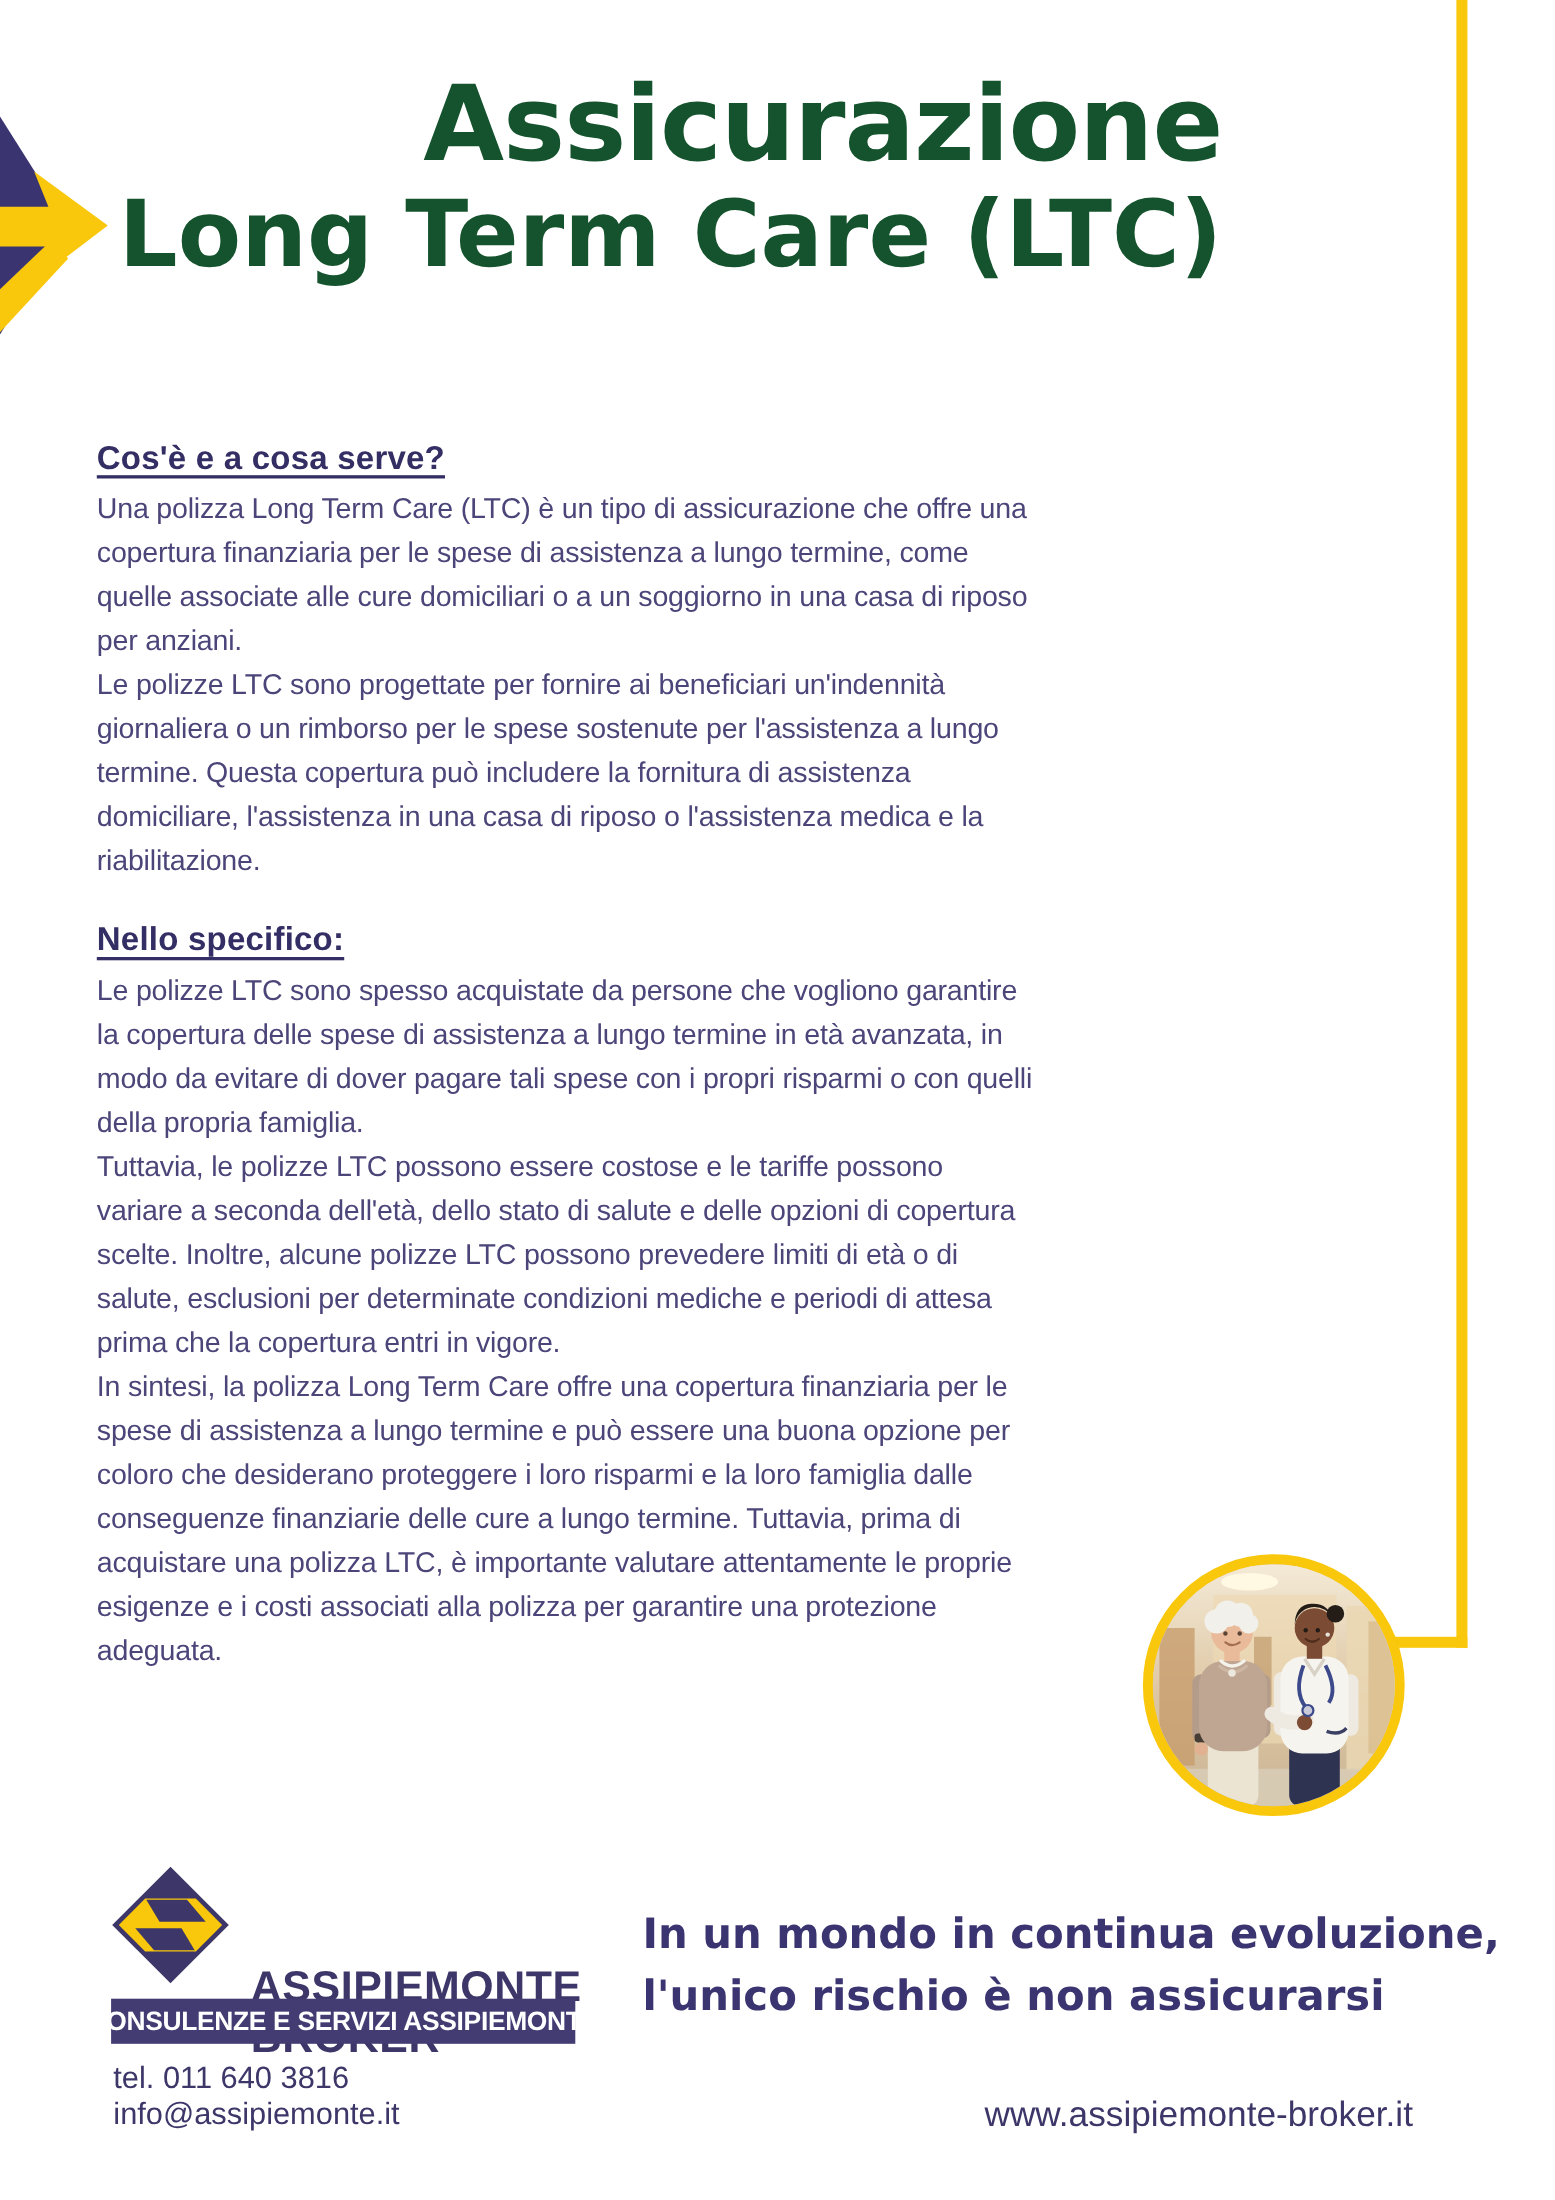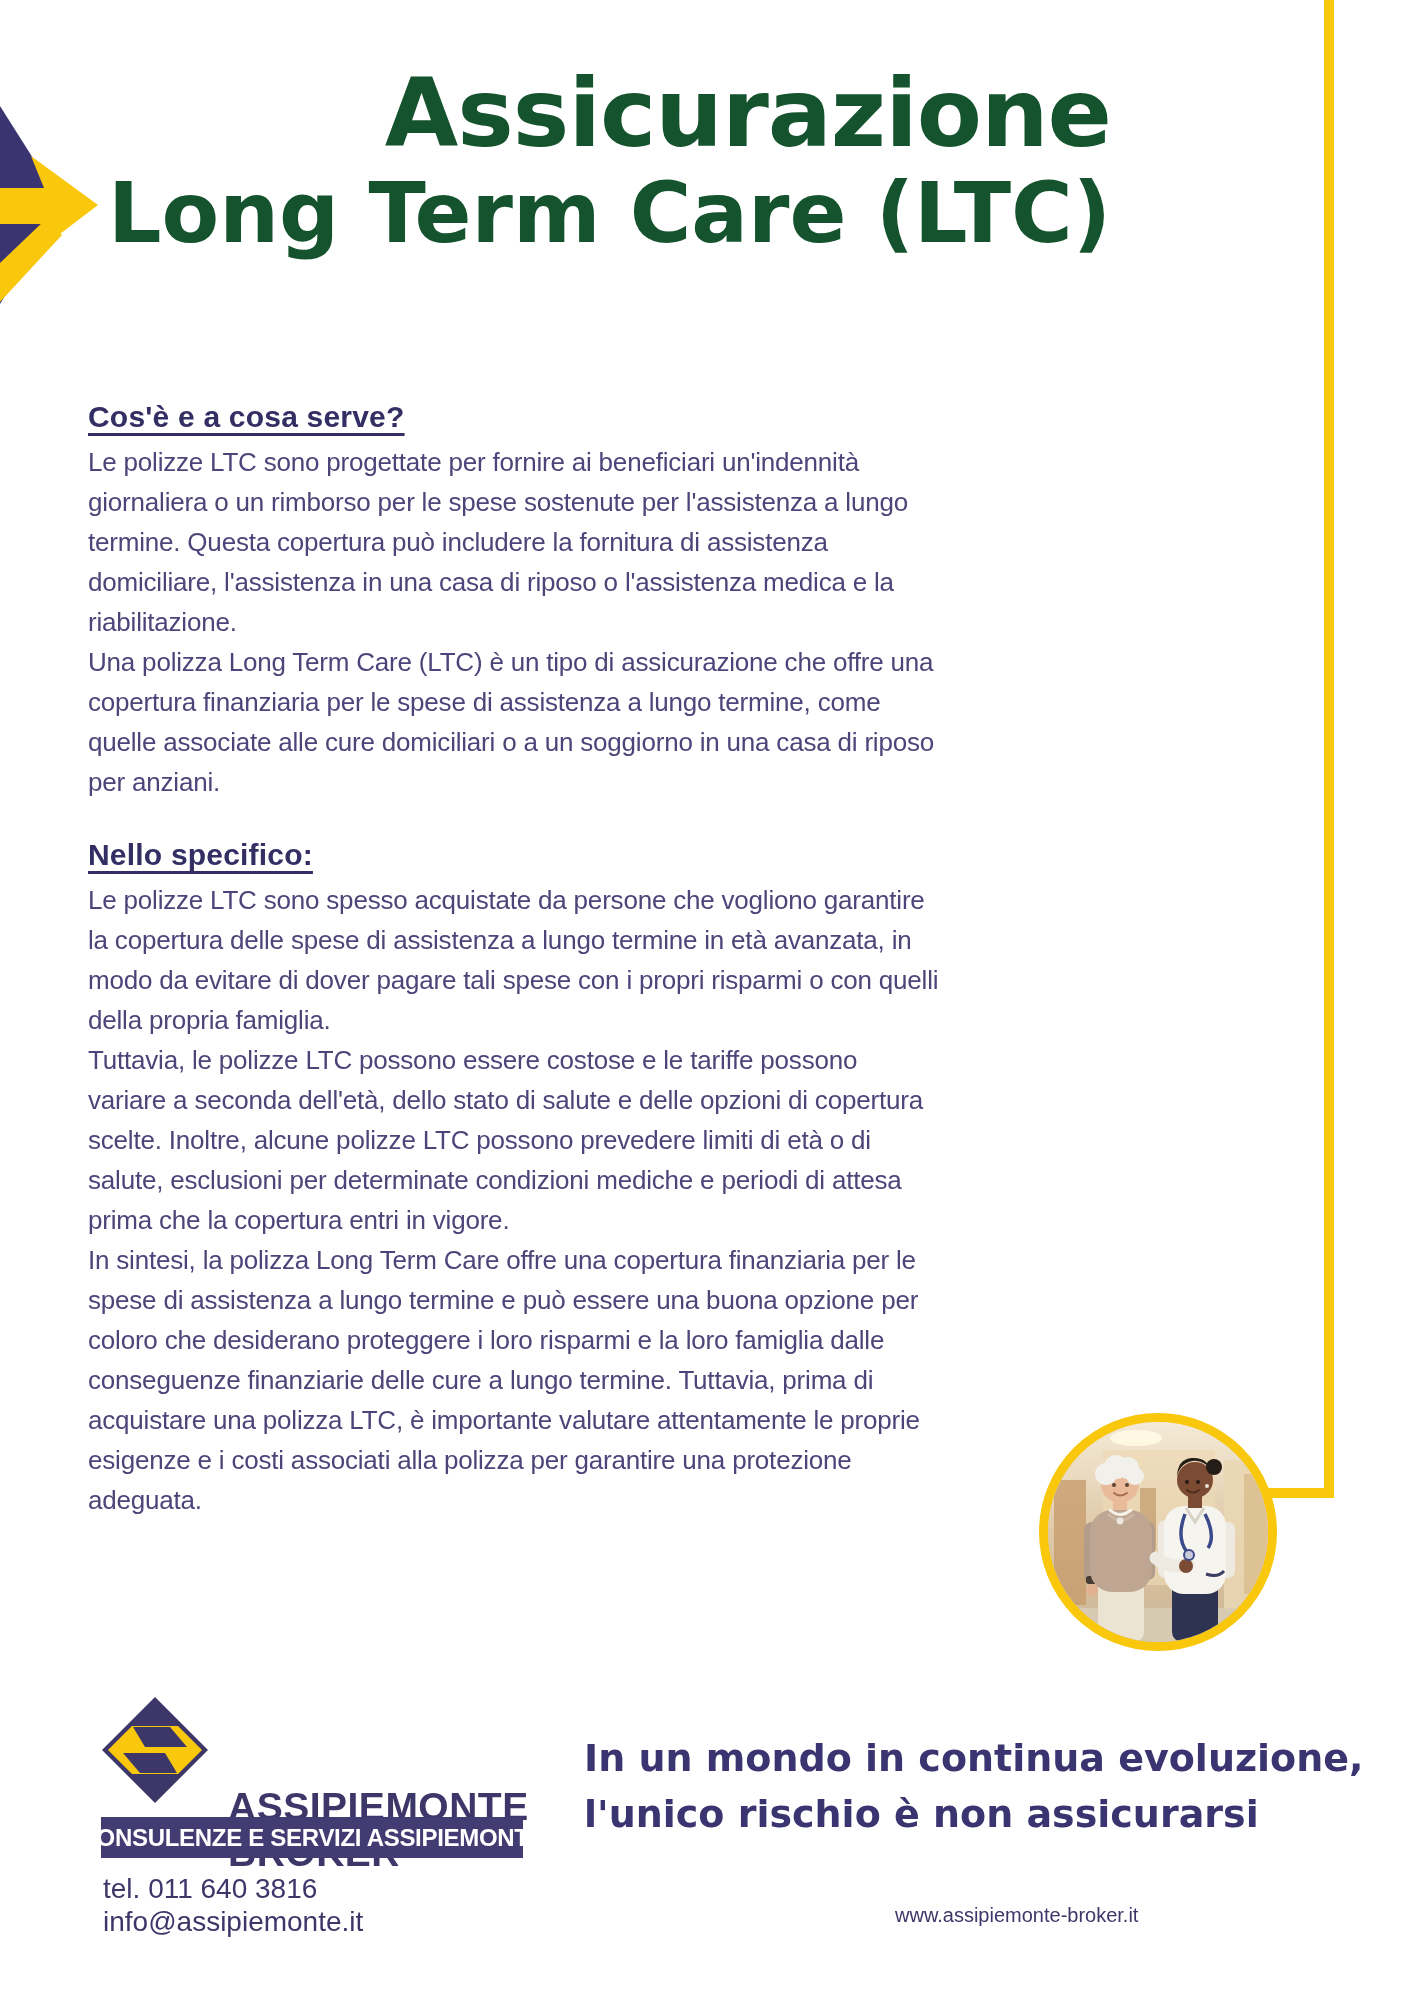--- a/index.html
+++ b/index.html
@@ -47,21 +47,21 @@
     position:absolute;left:101px;top:1817px;width:422px;height:41px;background:#433C72;
     display:flex;align-items:center;justify-content:center;
     color:#ffffff;font-size:24px;font-weight:bold;letter-spacing:-0.3px;white-space:nowrap;
   }
   .contact{position:absolute;left:103px;top:1872px;color:#3D3769;font-size:28px;line-height:33px;}
   .tagline{
     position:absolute;left:584px;top:1730px;color:#3A3470;
     font-family:"DejaVu Sans",sans-serif;font-weight:bold;
     font-size:38px;line-height:56px;
   }
-  .website{position:absolute;left:895px;top:1904px;color:#3D3769;font-size:20px;}
+  .website{position:absolute;left:895px;top:1904px;color:#3D3769;font-size:32px;}
 </style>
 </head>
 <body>
 
 <svg class="arrow-deco" viewBox="0 0 105 210" aria-hidden="true">
   <polygon points="0,6 62,104 0,204" fill="#3A3470"></polygon>
   <path d="M0,88 L44,88 L31,56 L98,105 L31,156 L44,124 L0,124 Z" fill="#F9C70B"></path>
   <polygon points="0,163 46,119 62,135 0,202" fill="#F9C70B"></polygon>
 </svg>
 
@@ -69,22 +69,22 @@
 <div class="accent-elbow"></div>
 
 <header class="title-block">
   <h1 class="title-line1">Assicurazione</h1>
   <div class="title-line2">Long Term Care (LTC)</div>
 </header>
 
 <main class="content">
   <section class="section">
     <h2>Cos'è e a cosa serve?</h2>
+    <p>Una polizza Long Term Care (LTC) è un tipo di assicurazione che offre una copertura finanziaria per le spese di assistenza a lungo termine, come quelle associate alle cure domiciliari o a un soggiorno in una casa di riposo per anziani.</p>
     <p>Le polizze LTC sono progettate per fornire ai beneficiari un'indennità giornaliera o un rimborso per le spese sostenute per l'assistenza a lungo termine. Questa copertura può includere la fornitura di assistenza domiciliare, l'assistenza in una casa di riposo o l'assistenza medica e la riabilitazione.</p>
-    <p>Una polizza Long Term Care (LTC) è un tipo di assicurazione che offre una copertura finanziaria per le spese di assistenza a lungo termine, come quelle associate alle cure domiciliari o a un soggiorno in una casa di riposo per anziani.</p>
   </section>
   <section class="section">
     <h2>Nello specifico:</h2>
     <p>Le polizze LTC sono spesso acquistate da persone che vogliono garantire la copertura delle spese di assistenza a lungo termine in età avanzata, in modo da evitare di dover pagare tali spese con i propri risparmi o con quelli della propria famiglia.</p>
     <p>Tuttavia, le polizze LTC possono essere costose e le tariffe possono variare a seconda dell'età, dello stato di salute e delle opzioni di copertura scelte. Inoltre, alcune polizze LTC possono prevedere limiti di età o di salute, esclusioni per determinate condizioni mediche e periodi di attesa prima che la copertura entri in vigore.</p>
     <p>In sintesi, la polizza Long Term Care offre una copertura finanziaria per le spese di assistenza a lungo termine e può essere una buona opzione per coloro che desiderano proteggere i loro risparmi e la loro famiglia dalle conseguenze finanziarie delle cure a lungo termine. Tuttavia, prima di acquistare una polizza LTC, è importante valutare attentamente le proprie esigenze e i costi associati alla polizza per garantire una protezione adeguata.</p>
   </section>
 </main>
 
 <figure class="photo-circle" style="margin:0;">

